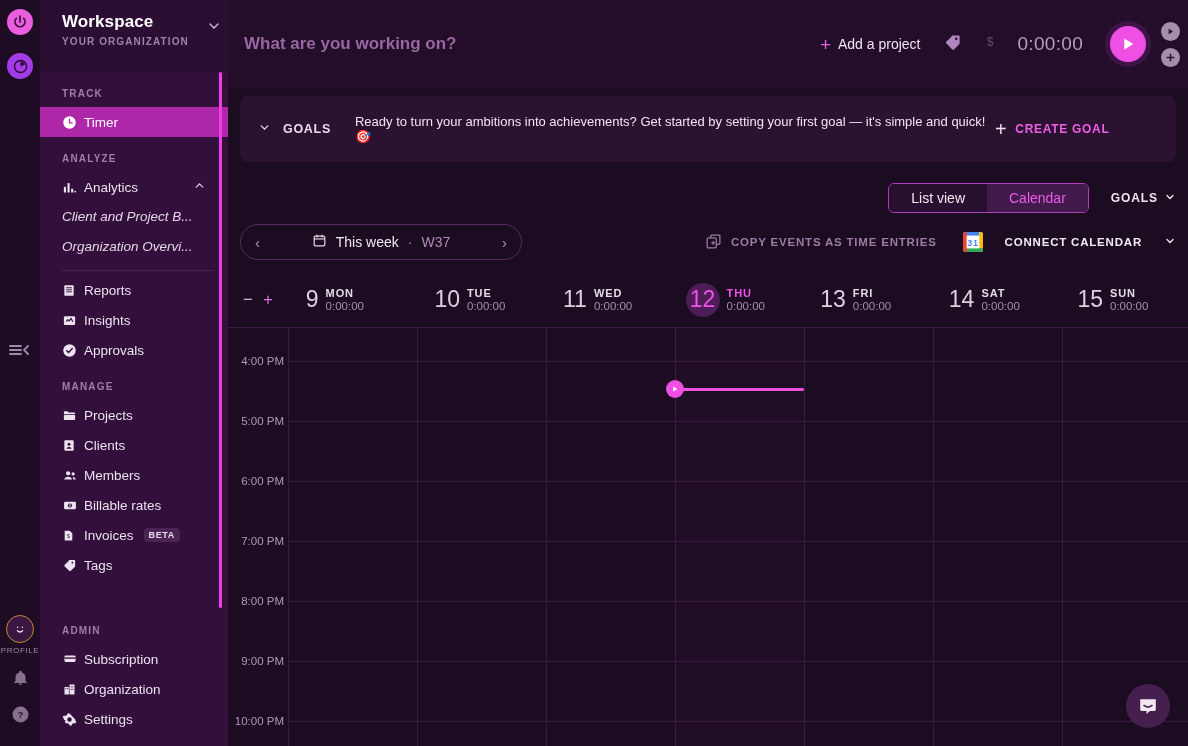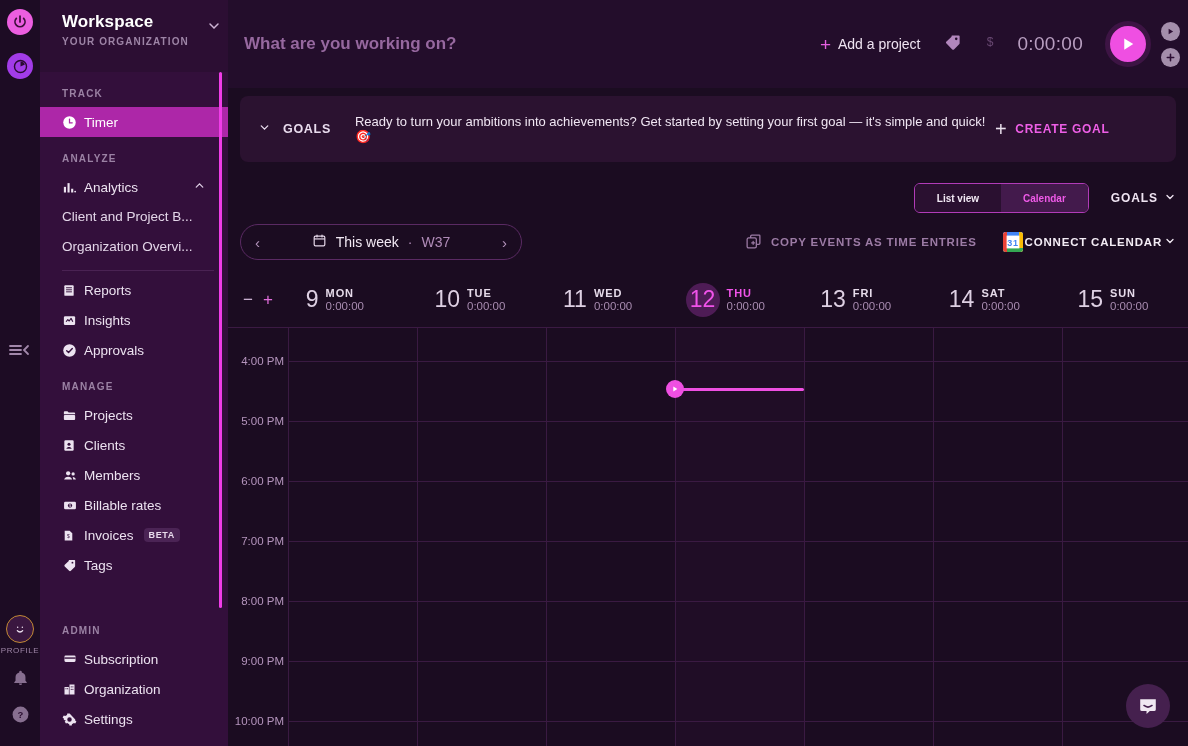--- a/index.html
+++ b/index.html
@@ -79,20 +79,21 @@
     padding-left: 22px; cursor: pointer; color: #ece2f0;
     font-size: 13.5px; position: relative;
   }
   .nav-item .ic { width: 22px; display: inline-flex; align-items: center; }
   .nav-item.active { background: #ad27a8; color: #fff; }
   .nav-sub {
     display: block; padding-left: 22px; height: 30px; line-height: 30px;
     font-size: 13.5px; color: #e3d5e8; cursor: pointer;
     white-space: nowrap; overflow: hidden; text-overflow: ellipsis;
     width: 180px;
+    font-style: italic;
   }
   .nav-divider {
     height: 1px; background: #4a2253; margin: 8px 14px 4px 22px;
   }
   .beta {
     font-size: 9px; font-weight: bold; letter-spacing: .6px;
     background: #4b2455; color: #e8dbec; border-radius: 4px;
     padding: 2px 5px; margin-left: 10px;
   }
   #admin-block {
@@ -165,21 +166,21 @@
   #viewrow {
     display: flex; align-items: center; justify-content: flex-end;
     padding: 18px 12px 0 12px; height: 54px;
   }
   #seg {
     display: flex; border: 1px solid #b13bb8; border-radius: 6px;
     overflow: hidden; height: 30px;
   }
   .seg-btn {
     padding: 12px 22px; display: flex; align-items: center; cursor: pointer;
-    font-size: 10px; font-weight: bold; background: #2a1030; color: #f2e9f4;
+    font-size: 14px; font-weight: normal; background: #2a1030; color: #f2e9f4;
   }
   .seg-btn.active { background: #431a4c; color: #ef5ae8; }
   #view-menu {
     margin-left: 22px; display: flex; align-items: center; gap: 6px;
     cursor: pointer; font-size: 12px; font-weight: bold;
     letter-spacing: .9px; color: #efe4f2;
   }
 
   #daterow {
     display: flex; align-items: center; padding: 0 12px; height: 52px;
@@ -197,21 +198,21 @@
   .nav-arrow { color: #b494bc; font-size: 15px; cursor: pointer; }
   #daterow-right {
     margin-left: auto; display: flex; align-items: center;
   }
   #copy-events {
     display: flex; align-items: center; gap: 9px; cursor: pointer;
     font-size: 11.5px; font-weight: bold; letter-spacing: .8px;
     color: #9c7ba5; margin-right: 26px;
   }
   #connect-cal {
-    display: flex; align-items: center; gap: 2px; cursor: pointer;
+    display: flex; align-items: center; gap: 22px; cursor: pointer;
     font-size: 11.5px; font-weight: bold; letter-spacing: .8px; color: #f3ecf5; text-align: right;
   }
   #gcal-icon {
     width: 20px; height: 20px; border-radius: 3px; overflow: hidden;
     position: relative; background: #fff;
   }
 
   
   #cal { position: absolute; left: 0; top: 184px; width: 960px; bottom: 0; }
   #cal-head {

